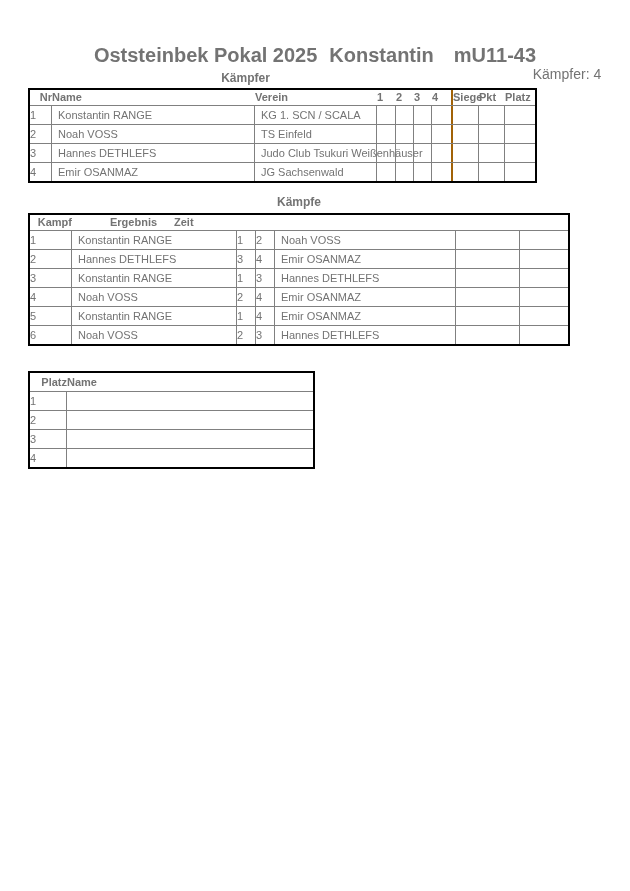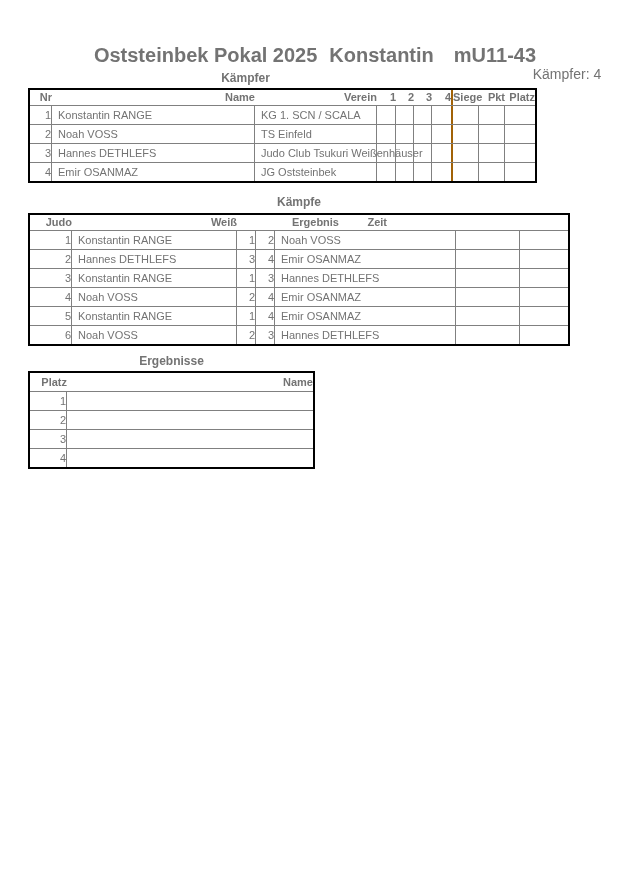--- a/index.html
+++ b/index.html
@@ -34,21 +34,21 @@
   .tbl { position:absolute; border:2px solid #000; background:#fff; }
   .row { display:flex; border-bottom:1px solid #808080; }
   .row:last-child { border-bottom:none; }
   .cell {
     box-sizing:border-box; flex:none;
     font-size:11px; overflow:hidden; white-space:nowrap;
   }
   .body .cell { border-right:1px solid #808080; height:18px; line-height:18px; }
   .body .cell:last-child { border-right:none; }
   .head .cell { border-right:none; font-weight:bold; height:15px; line-height:15px; }
-  .center { text-align:right; }
+  .center { text-align:left; }
   .left   { text-align:left; padding-left:6px; }
   .hleft  { text-align:right; padding-left:2px; }
   .ovf { overflow:visible; position:relative; z-index:2; }
 
   
   .t1 { top:88px; left:28px; }
   .t1 .c-nr    { width:22px; }
   .t1 .c-name  { width:203px; }
   .t1 .c-ver   { width:122px; }
   .t1 .c-m1    { width:19px; }
@@ -139,38 +139,37 @@
         <div class="cell c-m3"></div>
         <div class="cell c-m4"></div>
         <div class="cell c-sie"></div>
         <div class="cell c-pkt"></div>
         <div class="cell c-pla"></div>
       </div>
 
       <div class="row">
         <div class="cell c-nr center">4</div>
         <div class="cell c-name left">Emir OSANMAZ</div>
-        <div class="cell c-ver left ovf">JG Oststeinbek</div>
+        <div class="cell c-ver left ovf">JG Sachsenwald</div>
         <div class="cell c-m1"></div>
         <div class="cell c-m2"></div>
         <div class="cell c-m3"></div>
         <div class="cell c-m4"></div>
         <div class="cell c-sie"></div>
         <div class="cell c-pkt"></div>
         <div class="cell c-pla"></div>
       </div>
 
     </div>
   </div>
 
   <div class="section-title t2-title">Kämpfe</div>
   <div class="tbl t2">
     <div class="row head">
-      <div class="cell c-kampf hleft">Judo</div>
-      <div class="cell c-weiss center">Weiß</div>
+      <div class="cell c-kampf hleft">Kampf</div>
       <div class="cell c-n1"></div>
       <div class="cell c-n2"></div>
       <div class="cell c-erg center">Ergebnis</div>
       <div class="cell c-zeit center">Zeit</div>
     </div>
     <div class="body">
 
       <div class="row">
         <div class="cell c-kampf center">1</div>
         <div class="cell c-weiss left">Konstantin RANGE</div>
@@ -227,21 +226,20 @@
         <div class="cell c-n1 center">2</div>
         <div class="cell c-n2 center">3</div>
         <div class="cell c-blau left">Hannes DETHLEFS</div>
         <div class="cell c-erg center"></div>
         <div class="cell c-zeit center"></div>
       </div>
 
     </div>
   </div>
 
-  <div class="section-title t3-title">Ergebnisse</div>
   <div class="tbl t3">
     <div class="row head">
       <div class="cell c-platz hleft">Platz</div>
       <div class="cell c-rname center">Name</div>
     </div>
     <div class="body">
       <div class="row">
         <div class="cell c-platz center">1</div>
         <div class="cell c-rname left"></div>
       </div>

